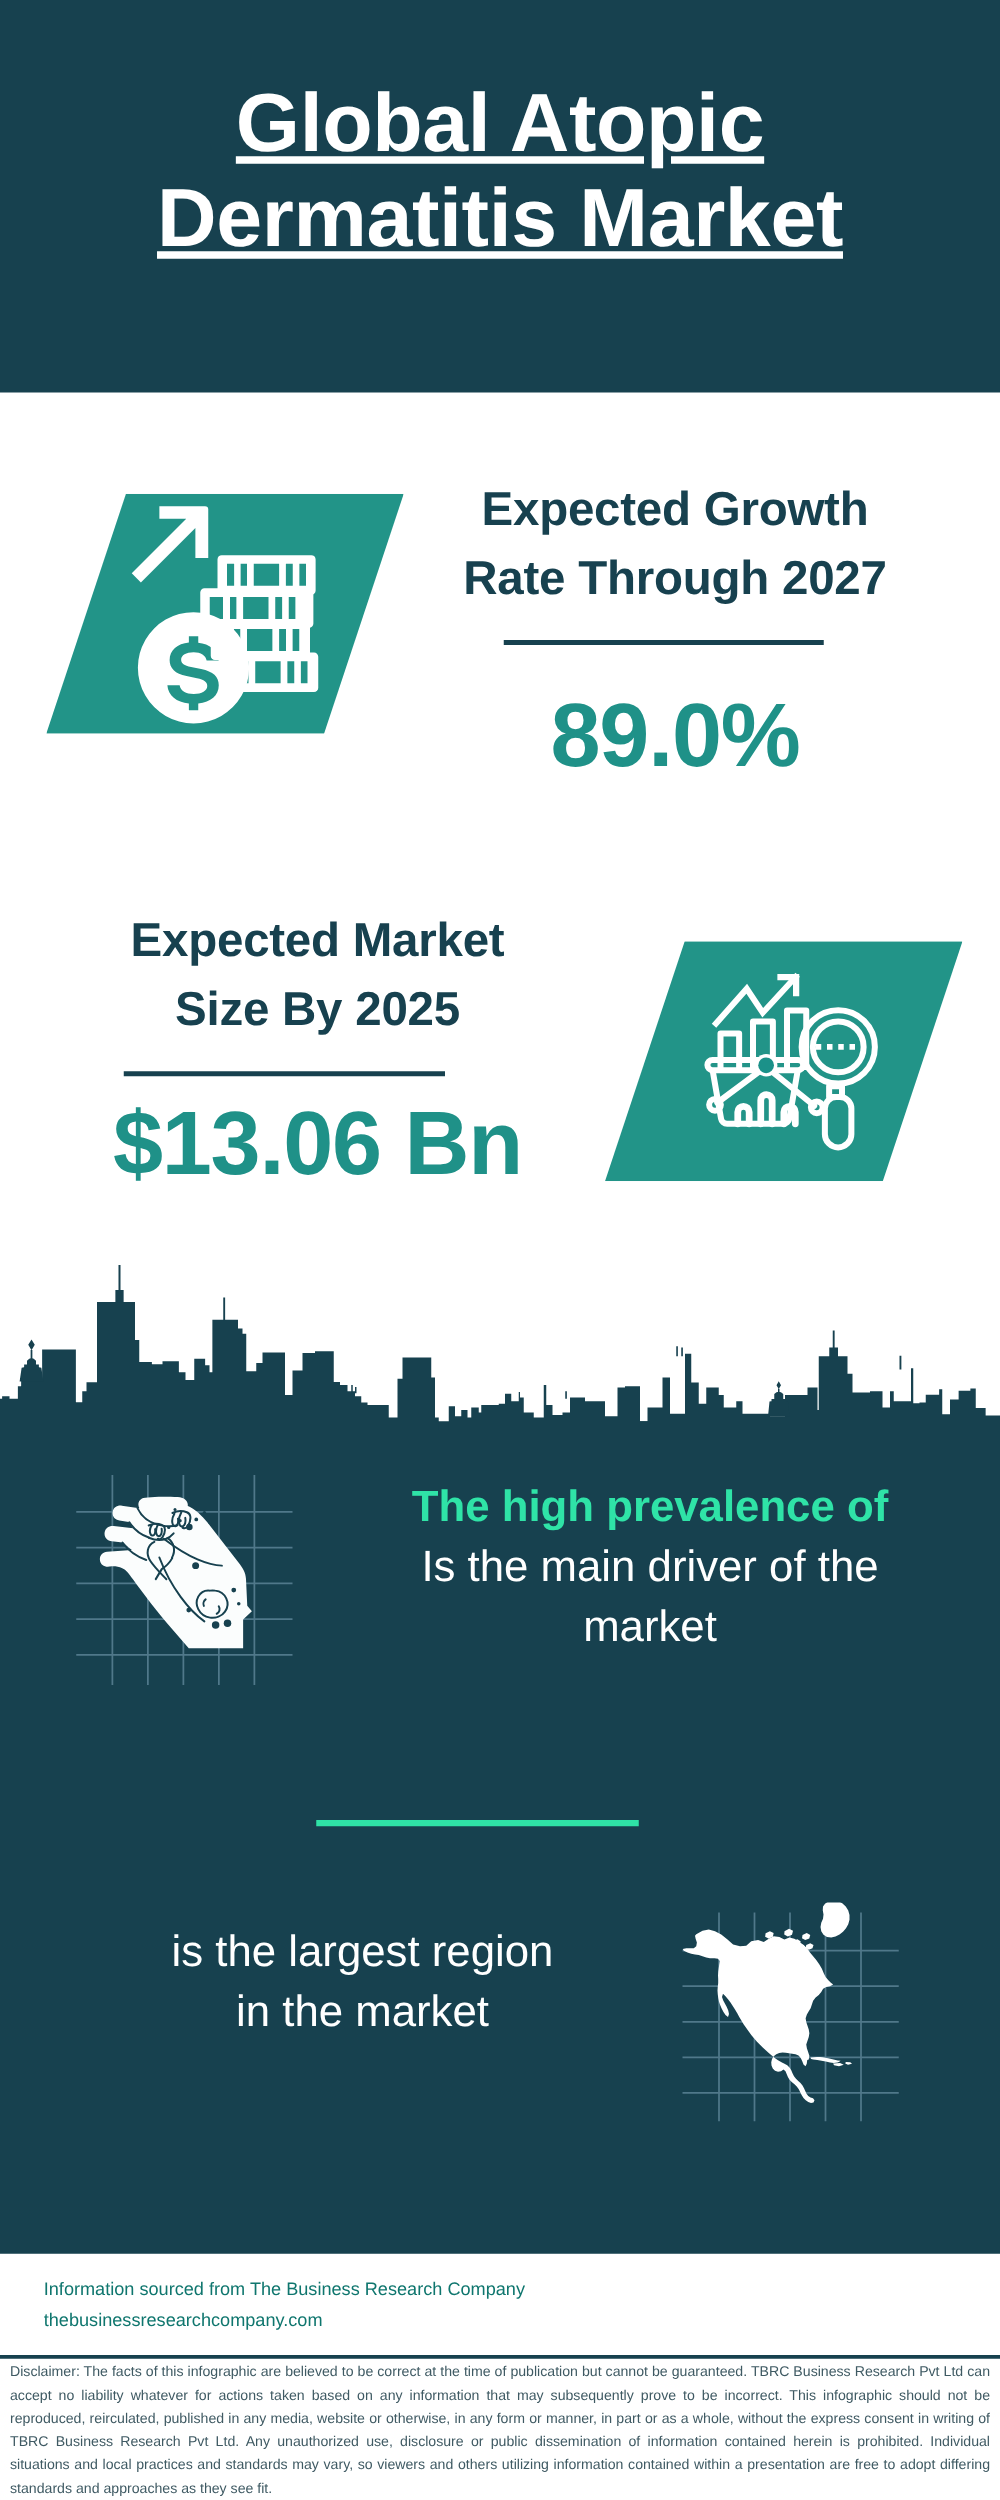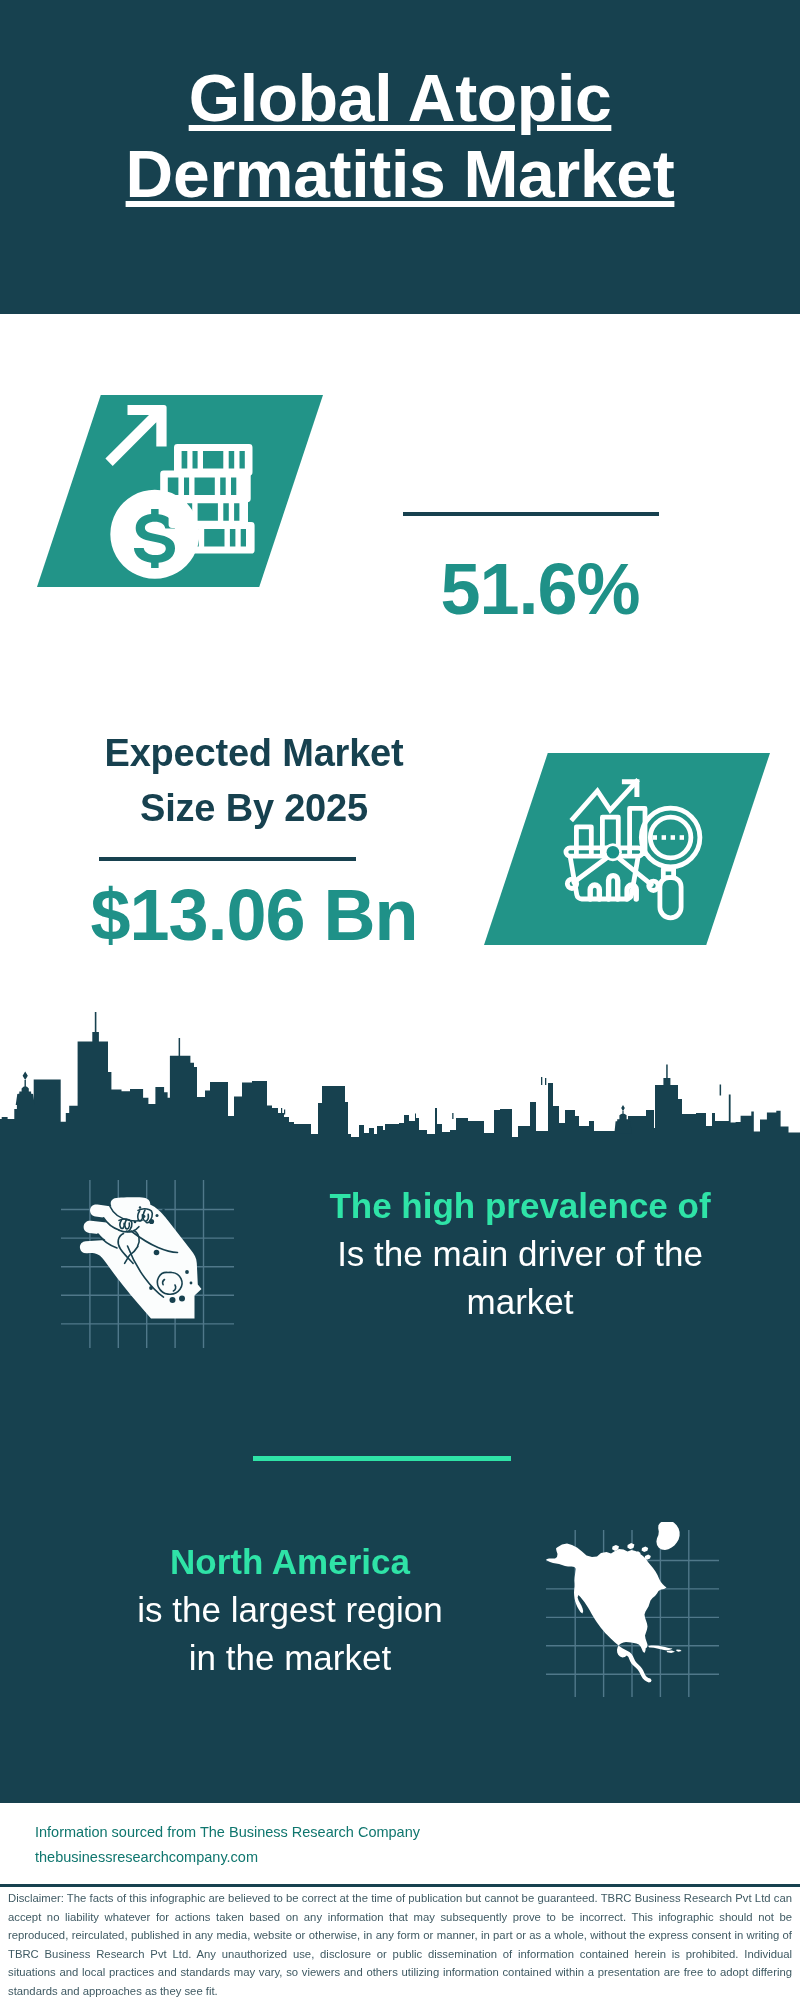--- a/index.html
+++ b/index.html
@@ -102,22 +102,26 @@
                M151.1 508.9 h7.5 v5.3 c9.1 0.9 15.6 6.3 16.3 14.2 h-9.6
                c-0.7 -4.1 -4.6 -6.6 -10.4 -6.6 c-6.0 0 -10.0 2.4 -10.0 5.9
                c0 3.0 2.4 4.6 8.0 5.8 l8.0 1.7 c9.7 2.1 14.1 6.0 14.1 13.0
                c0 8.2 -6.3 13.6 -16.4 14.5 v5.4 h-7.5 v-5.4
                c-9.9 -0.9 -16.6 -6.4 -17.2 -14.6 h9.8 c0.7 4.3 5.0 7.0 11.3 7.0
                c6.5 0 10.8 -2.6 10.8 -6.4 c0 -3.1 -2.4 -4.9 -8.2 -6.1 l-8.4 -1.8
                c-9.2 -2.0 -13.5 -6.2 -13.5 -12.9 c0 -7.7 6.2 -13.1 15.4 -14.0 z" fill-rule="evenodd"></path>
     </g>
   </svg>
 
+  <div class="stat-label" style="left:330px;top:381px;width:420px;">
+    <span>Expected Growth</span>
+    <span>Rate Through 2027</span>
+  </div>
   <div class="stat-rule" style="left:403px;top:512px;width:256px;"></div>
-  <div class="stat-value" style="left:330px;top:548px;width:420px;">51.6%</div>
+  <div class="stat-value" style="left:330px;top:548px;width:420px;">89.0%</div>
 
   <div class="stat-label" style="left:44px;top:726px;width:420px;">
     <span>Expected Market</span>
     <span>Size By 2025</span>
   </div>
   <div class="stat-rule" style="left:99px;top:857px;width:257px;"></div>
   <div class="stat-value" style="left:44px;top:874px;width:420px;">$13.06 Bn</div>
 
   <div class="para" style="left:484px;top:753px;width:286px;height:192px;
               clip-path:polygon(22.3% 0,100% 0,77.7% 100%,0 100%);">
@@ -311,21 +315,20 @@
 
   <div class="insight" style="left:270px;top:1182px;width:500px;font-size:35px;line-height:48px;">
     <span class="hl">The high prevalence of</span>
     <span class="rest">Is the main driver of the</span>
     <span class="rest">market</span>
   </div>
 
   <div class="mint-rule" style="left:253px;top:1456px;width:258px;"></div>
 
   <div class="insight" style="left:40px;top:1538px;width:500px;font-size:35px;line-height:48px;">
-    <span class="hl">North America</span>
     <span class="rest">is the largest region</span>
     <span class="rest">in the market</span>
   </div>
 
   <svg class="grid-bg" width="190" height="190" viewBox="540 1522 190 190" style="position:absolute;left:540px;top:1522px;">
     <g stroke="#50788a" stroke-width="1.4" fill="none">
       <path d="M575.2 1530 V1697 M603.6 1530 V1697 M632.0 1530 V1697 M660.4 1530 V1697 M688.8 1530 V1697"></path>
       <path d="M546 1560.5 H719 M546 1588.9 H719 M546 1617.4 H719 M546 1645.8 H719 M546 1674.3 H719"></path>
     </g>
     <g fill="#ffffff">

